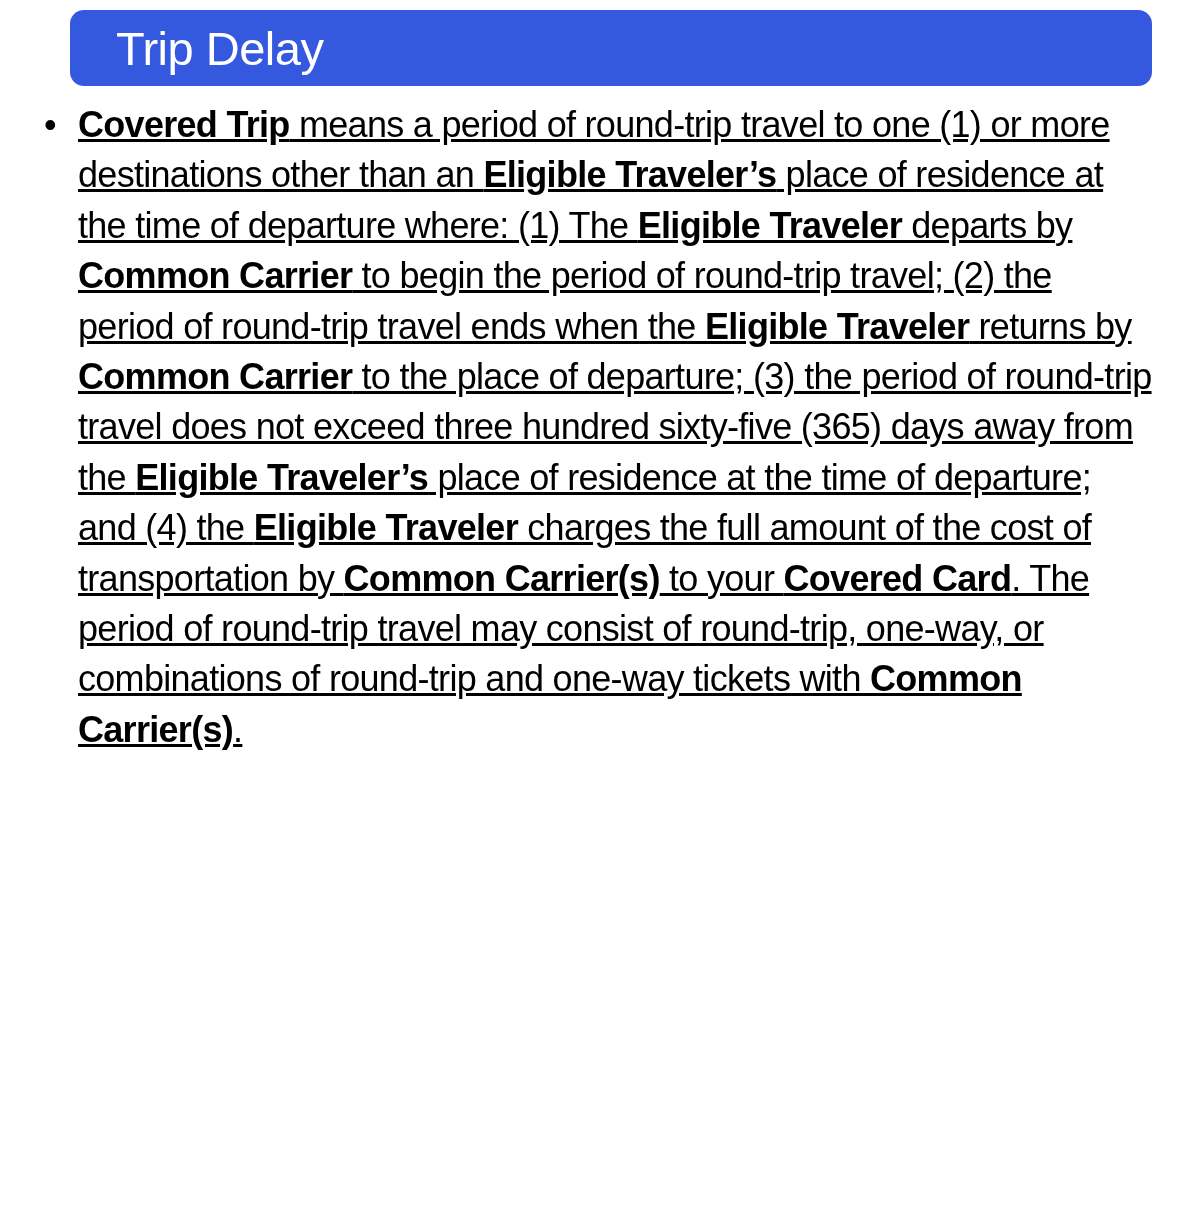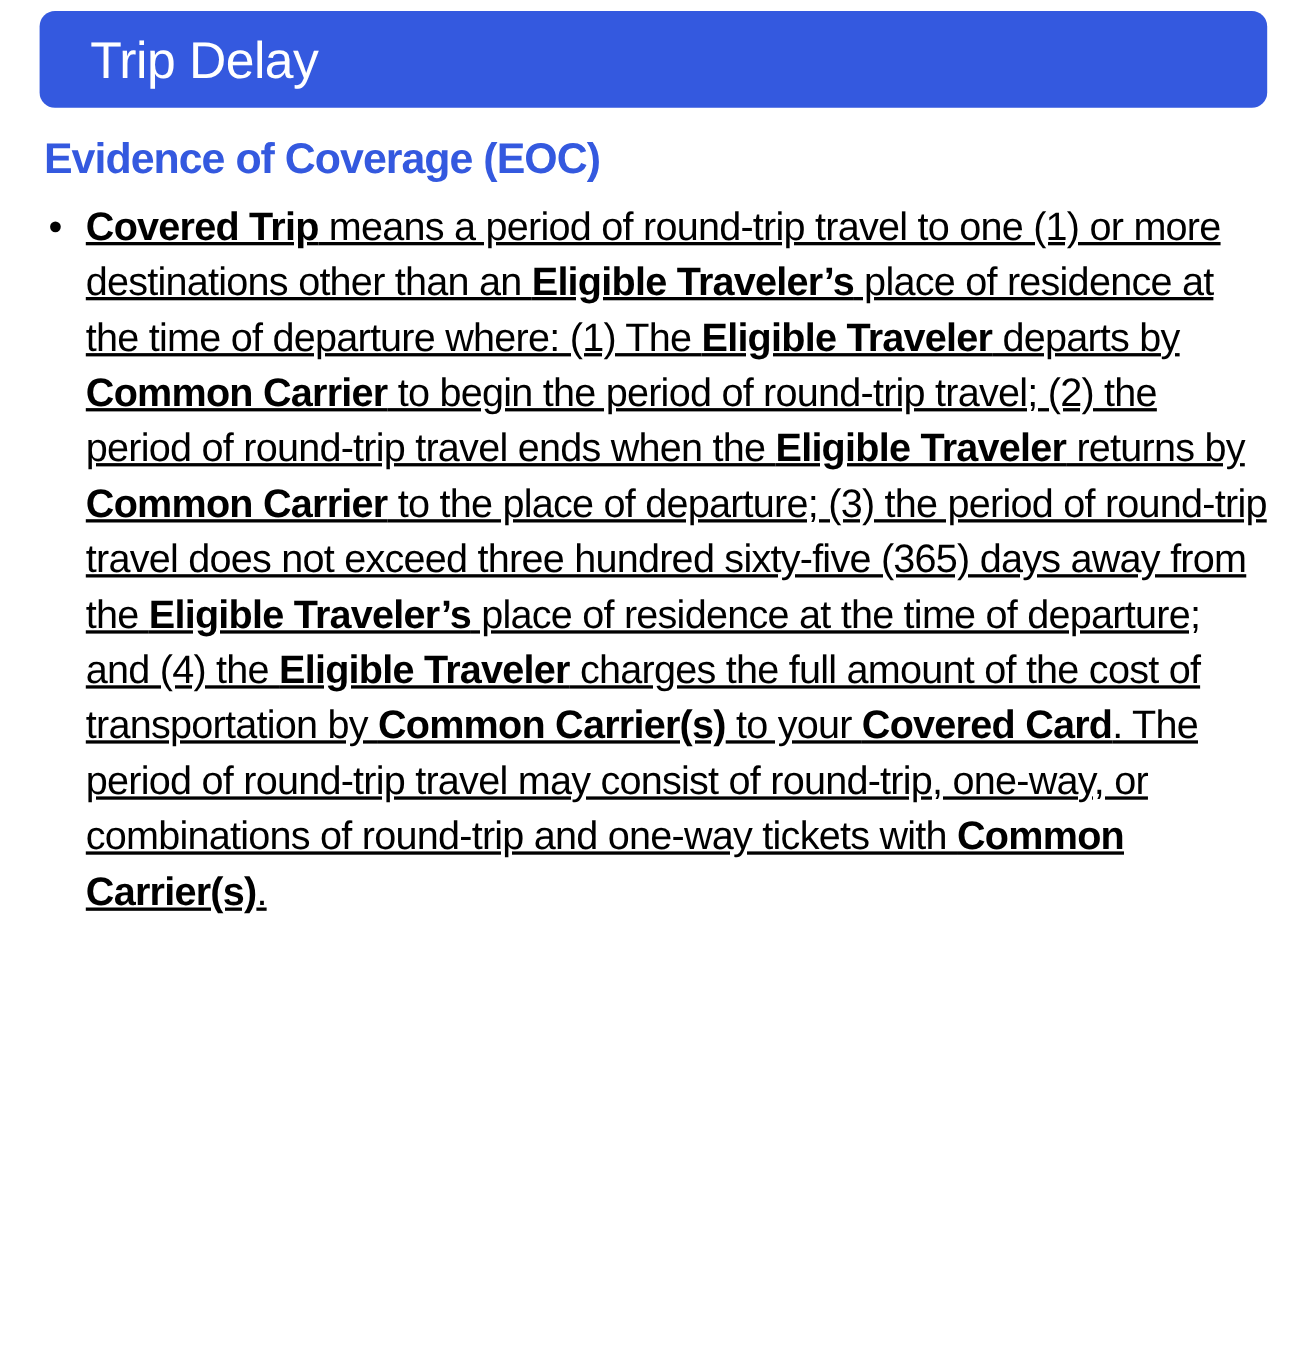--- a/index.html
+++ b/index.html
@@ -14,24 +14,24 @@
     color: #000000;
     overflow: hidden;
   }
   .page {
     position: relative;
     width: 1196px;
     height: 1228px;
     box-sizing: border-box;
   }
   .header-banner {
-    margin: 10px 44px 0 36px;
+    margin: 10px 44px 0 70px;
     background: #3459df;
     border-radius: 14px;
-    height: 88px;
+    height: 76px;
     display: flex;
     align-items: center;
     padding: 0 46px;
     box-sizing: border-box;
   }
   .header-title {
     color: #ffffff;
     font-size: 47px;
     font-weight: 400;
     letter-spacing: -0.5px;
@@ -90,21 +90,20 @@
 <body>
 
 <div class="page">
 
   <div class="header-banner">
     <div class="header-title">Trip Delay</div>
   </div>
 
   <div class="content">
 
-    <div class="section-heading">Evidence of Coverage (EOC)</div>
 
 
     <ul class="bullets">
       <li><b>Covered Trip</b> means a period of round-trip travel to one (1) or more destinations other than an <b>Eligible Traveler’s</b> place of residence at the time of departure where: (1) The <b>Eligible Traveler</b> departs by <b>Common Carrier</b> to begin the period of round-trip travel; (2) the period of round-trip travel ends when the <b>Eligible Traveler</b> returns by <b>Common Carrier</b> to the place of departure; (3) the period of round-trip travel does not exceed three hundred sixty-five (365) days away from the <b>Eligible Traveler’s</b> place of residence at the time of departure; and (4) the <b>Eligible Traveler</b> charges the full amount of the cost of transportation by <b>Common Carrier(s)</b> to your <b>Covered Card</b>. The period of round-trip travel may consist of round-trip, one-way, or combinations of round-trip and one-way tickets with <b>Common Carrier(s)</b>.</li>
     </ul>
 
   </div>
 </div>
 
 </body></html>

